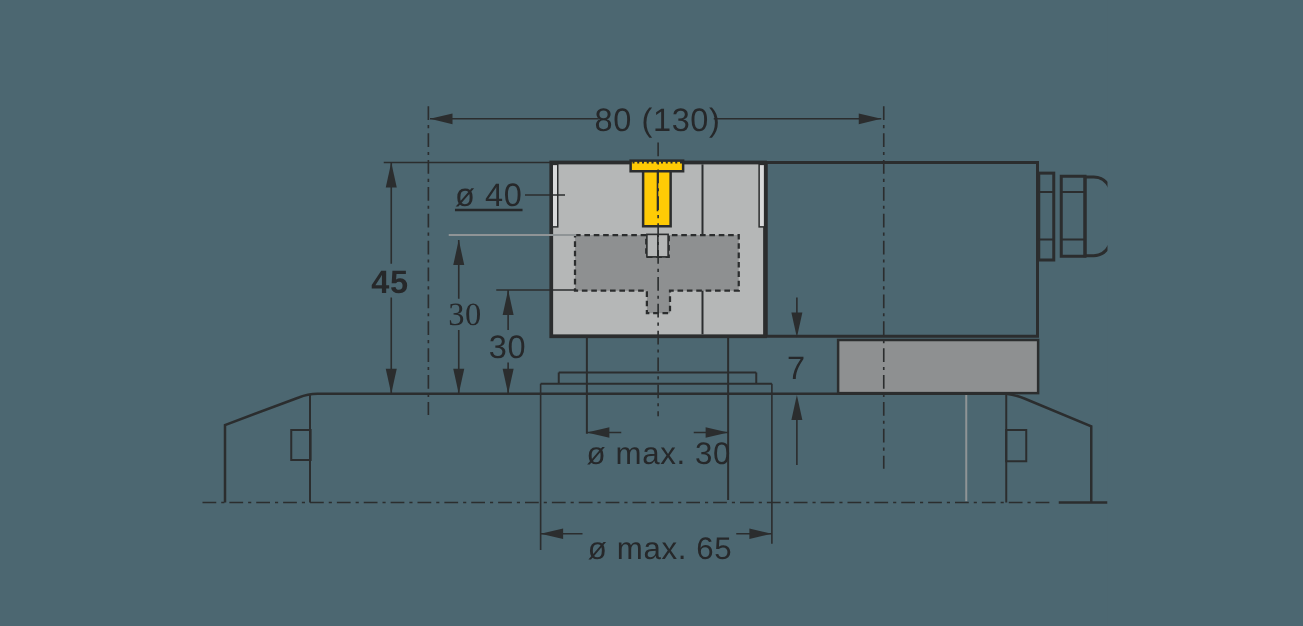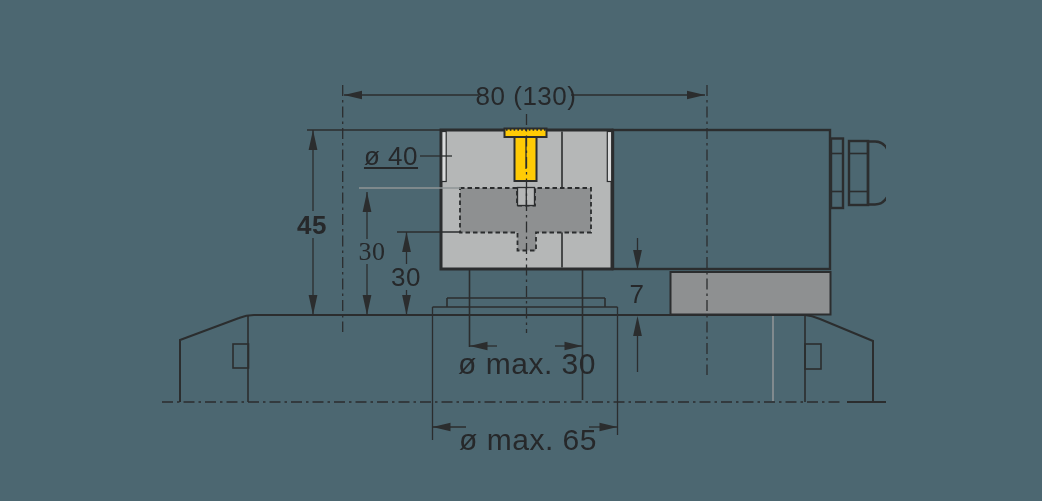--- a/index.html
+++ b/index.html
@@ -1,21 +1,21 @@
 <!DOCTYPE html>
 <html><head>
 <meta charset="utf-8">
 <style>
   html,body{margin:0;padding:0;background:#4C6771;}
   #stage{position:relative;width:886px;height:501px;background:#4C6771;overflow:hidden;
          font-family:"Liberation Sans",sans-serif;}
   #stage svg{position:absolute;left:0;top:0;}
   .label{position:absolute;transform:translate(-50%,-50%);color:#26282A;font-size:26px;
          line-height:1;white-space:nowrap;letter-spacing:0.5px;}
-  .label.small{font-size:30px;}
+  .label.small{font-size:25px;}
   
   .ln{stroke:#2B2D2E;fill:none;stroke-width:1.6;}
   .thin{stroke-width:1.3;}
   .med{stroke-width:2;}
   .thk{stroke-width:2.4;}
   .xthk{stroke-width:3;}
   .gry{stroke:#8F9496;fill:none;stroke-width:1.6;}
   .cl{stroke:#2B2D2E;fill:none;stroke-width:1.3;stroke-dasharray:11 4 2.5 4;}
   .dsh{stroke-dasharray:4.5 3;}
   .ar{fill:#2B2D2E;stroke:none;}

